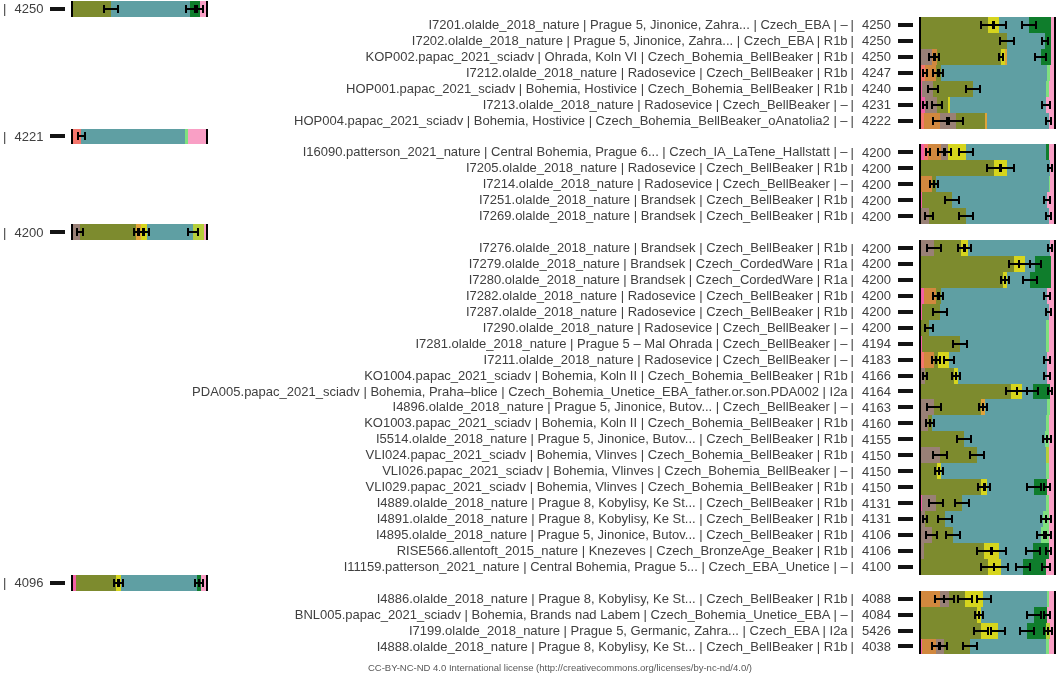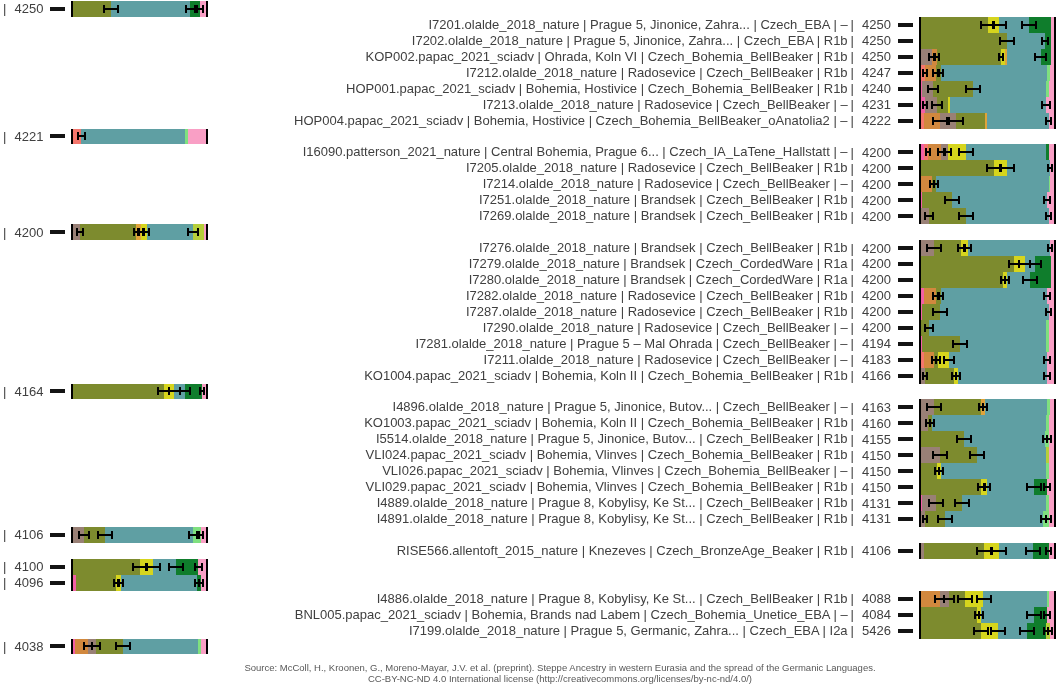--- a/index.html
+++ b/index.html
@@ -615,20 +615,21 @@
             <span class="cap l"></span>
             <span class="cap r"></span>
           </div>
           <div class="whisker" style="left: 122.36px; width: 7.98px;">
             <span class="cap l"></span>
             <span class="cap r"></span>
           </div>
         </div>
       </div>
       <div class="row">
+        <span class="row-label">PDA005.papac_2021_sciadv | Bohemia, Praha–blice | Czech_Bohemia_Unetice_EBA_father.or.son.PDA002 | I2a</span>
         <span class="row-sep">|</span>
         <span class="row-date">4164</span>
         <span class="row-tick"></span>
         <div class="bar">
           <div class="seg" style="width: 90.44px; background: rgb(125, 139, 46);"></div>
           <div class="seg" style="width: 10.64px; background: rgb(214, 213, 29);"></div>
           <div class="seg" style="width: 10.64px; background: rgb(95, 159, 163);"></div>
           <div class="seg" style="width: 17.29px; background: rgb(15, 125, 44);"></div>
           <div class="seg" style="width: 3.99px; background: rgb(249, 159, 197);"></div>
           <div class="whisker" style="left: 84.056px; width: 12.768px;">
@@ -836,20 +837,21 @@
             <span class="cap l"></span>
             <span class="cap r"></span>
           </div>
           <div class="whisker" style="left: 124.488px; width: 6.384px;">
             <span class="cap l"></span>
             <span class="cap r"></span>
           </div>
         </div>
       </div>
       <div class="row">
+        <span class="row-label">I4895.olalde_2018_nature | Prague 5, Jinonice, Butov... | Czech_BellBeaker | R1b</span>
         <span class="row-sep">|</span>
         <span class="row-date">4106</span>
         <span class="row-tick"></span>
         <div class="bar">
           <div class="seg" style="width: 10.64px; background: rgb(153, 128, 118);"></div>
           <div class="seg" style="width: 21.28px; background: rgb(125, 139, 46);"></div>
           <div class="seg" style="width: 87.78px; background: rgb(95, 159, 163);"></div>
           <div class="seg" style="width: 7.98px; background: rgb(127, 224, 127);"></div>
           <div class="seg" style="width: 5.32px; background: rgb(249, 159, 197);"></div>
           <div class="whisker" style="left: 4.256px; width: 12.768px;">
@@ -894,20 +896,21 @@
             <span class="cap l"></span>
             <span class="cap r"></span>
           </div>
           <div class="whisker" style="left: 124.488px; width: 6.384px;">
             <span class="cap l"></span>
             <span class="cap r"></span>
           </div>
         </div>
       </div>
       <div class="row">
+        <span class="row-label">I11159.patterson_2021_nature | Central Bohemia, Prague 5... | Czech_EBA_Unetice | –</span>
         <span class="row-sep">|</span>
         <span class="row-date">4100</span>
         <span class="row-tick"></span>
         <div class="bar">
           <div class="seg" style="width: 66.5px; background: rgb(125, 139, 46);"></div>
           <div class="seg" style="width: 13.3px; background: rgb(214, 213, 29);"></div>
           <div class="seg" style="width: 22.61px; background: rgb(95, 159, 163);"></div>
           <div class="seg" style="width: 22.61px; background: rgb(15, 125, 44);"></div>
           <div class="seg" style="width: 7.98px; background: rgb(249, 159, 197);"></div>
           <div class="whisker" style="left: 58.52px; width: 15.96px;">
@@ -1045,20 +1048,21 @@
             <span class="cap l"></span>
             <span class="cap r"></span>
           </div>
           <div class="whisker" style="left: 126px; width: 6px;">
             <span class="cap l"></span>
             <span class="cap r"></span>
           </div>
         </div>
       </div>
       <div class="row">
+        <span class="row-label">I4888.olalde_2018_nature | Prague 8, Kobylisy, Ke St... | Czech_BellBeaker | R1b</span>
         <span class="row-sep">|</span>
         <span class="row-date">4038</span>
         <span class="row-tick"></span>
         <div class="bar">
           <div class="seg" style="width: 1.33px; background: rgb(243, 95, 165);"></div>
           <div class="seg" style="width: 13.3px; background: rgb(209, 136, 62);"></div>
           <div class="seg" style="width: 7.98px; background: rgb(153, 128, 118);"></div>
           <div class="seg" style="width: 26.6px; background: rgb(125, 139, 46);"></div>
           <div class="seg" style="width: 75.81px; background: rgb(95, 159, 163);"></div>
           <div class="seg" style="width: 2.66px; background: rgb(127, 224, 127);"></div>
@@ -1072,16 +1076,15 @@
             <span class="cap r"></span>
           </div>
           <div class="whisker" style="left: 41.21px; width: 16px;">
             <span class="cap l"></span>
             <span class="cap r"></span>
           </div>
         </div>
       </div>
     </div>
   <div id="caption">
-    <div class="cap-line">Source: McColl, H., Kroonen, G., Moreno-Mayar, J.V. et al. (preprint). Steppe Ancestry in western Eurasia and the spread of the Germanic Languages.</div>
     <div class="cap-line">CC-BY-NC-ND 4.0 International license (http://creativecommons.org/licenses/by-nc-nd/4.0/)</div>
   </div>
 </div>
 
 </body></html>

